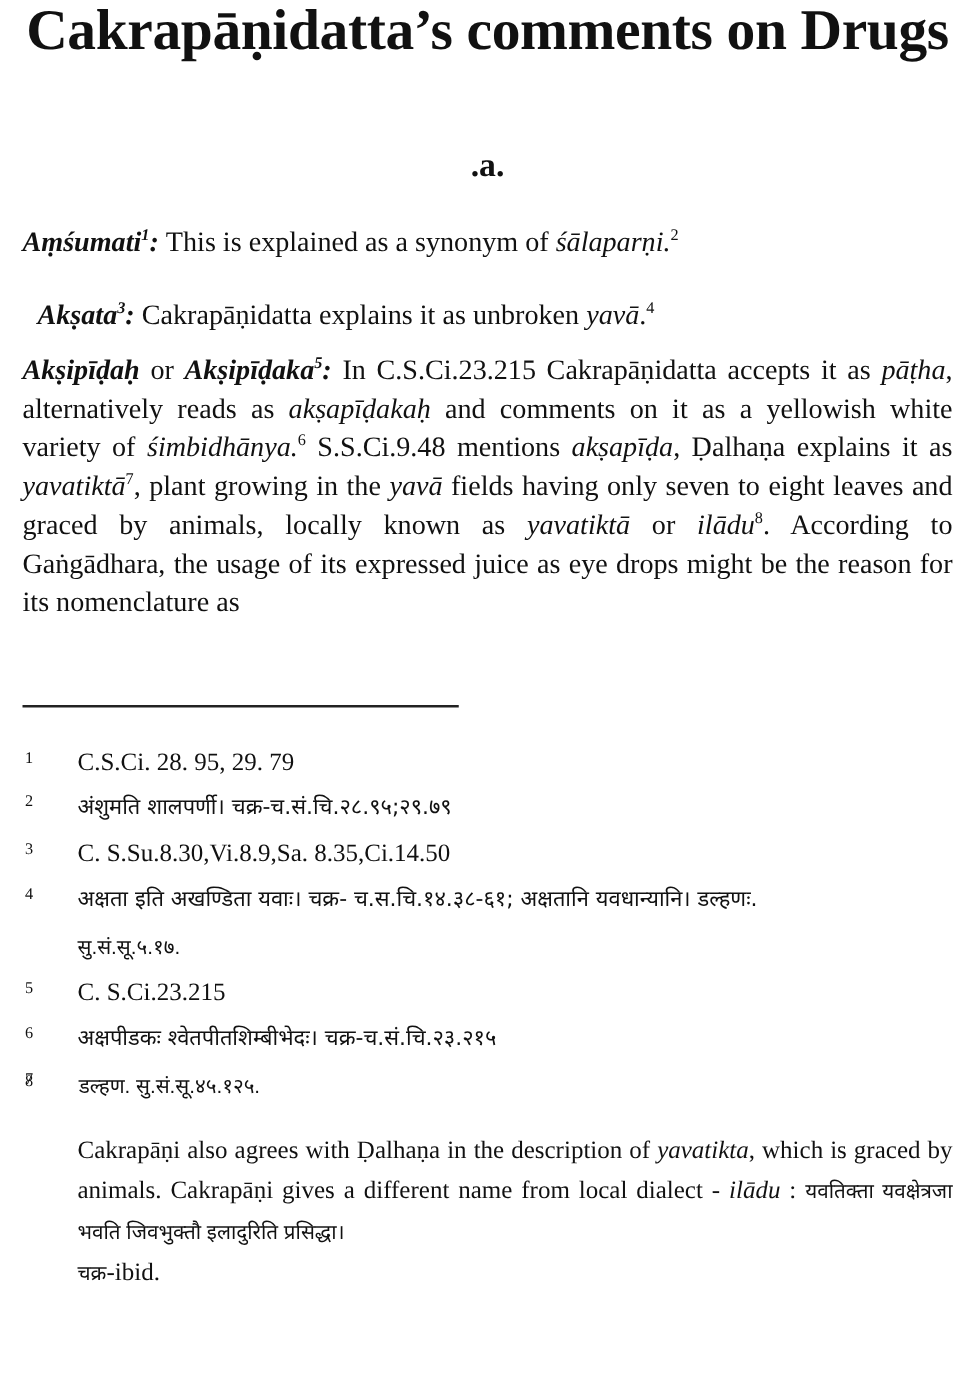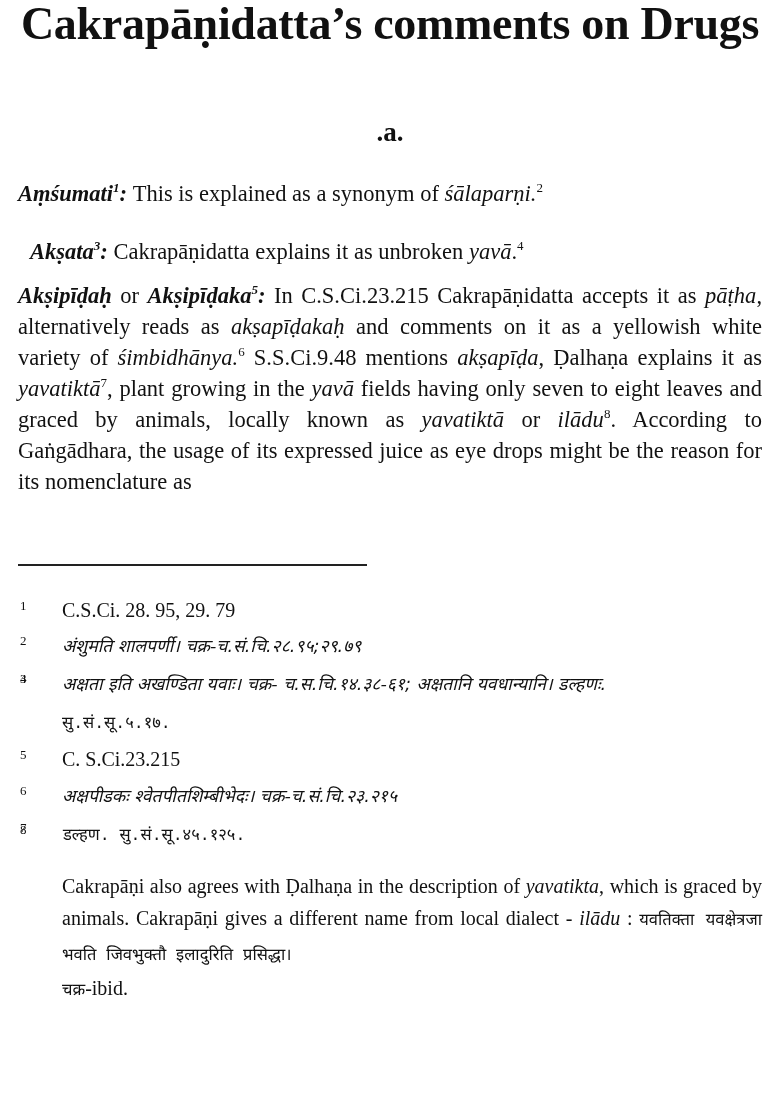--- a/index.html
+++ b/index.html
@@ -74,30 +74,29 @@
     }
     .fn-num {
       position: absolute;
       left: 20px;
       top: -4px;
       font-size: 13px;
     }
     .fn-deva {
       font-family: "DejaVu Sans", sans-serif;
       font-size: 17.5px;
-      font-style: italic;
     }
     .fn-cont {
       font-size: 20px;
       line-height: 31.5px;
       padding-left: 62px;
       padding-right: 18px;
       text-align: justify;
     }
-    .fn-cont .deva { font-family: Liberation Mono, monospace; font-size: 16.5px; }
+    .fn-cont .deva { font-family: Liberation Sans, sans-serif; font-size: 16.5px; }
     .fn1 { margin-bottom: 3px; }
     .fn2 { margin-bottom: 5px; }
     .fn3 { margin-bottom: 4px; }
     .fn4 { margin-bottom: 6px; }
     .fn5 { margin-bottom: 4px; }
     .fn6 { margin-bottom: 4px; }
     .fn7 { margin-bottom: 6px; }
     .fn8 { margin-bottom: 2px; }
     .fn4-cont { margin-bottom: 3px; }
     .fn8-cont { margin-bottom: 19px; padding-left: 63px; }
@@ -128,20 +127,21 @@
   <div class="fn fn1">
     <span class="fn-num">1</span>
     <span>C.S.Ci. 28. 95, 29. 79</span>
   </div>
   <div class="fn fn2">
     <span class="fn-num">2</span>
     <span class="fn-deva">अंशुमति शालपर्णी। चक्र-च.सं.चि.२८.९५;२९.७९</span>
   </div>
   <div class="fn fn3">
     <span class="fn-num">3</span>
+    <span>C. S.Su.8.30,Vi.8.9,Sa. 8.35,Ci.14.50</span>
   </div>
   <div class="fn fn4">
     <span class="fn-num">4</span>
     <span class="fn-deva">अक्षता इति अखण्डिता यवाः। चक्र- च.स.चि.१४.३८-६१; अक्षतानि यवधान्यानि। डल्हणः.</span>
   </div>
   <div class="fn-cont fn4-cont">
     <span class="deva">सु.सं.सू.५.१७.</span>
   </div>
   <div class="fn fn5">
     <span class="fn-num">5</span>

